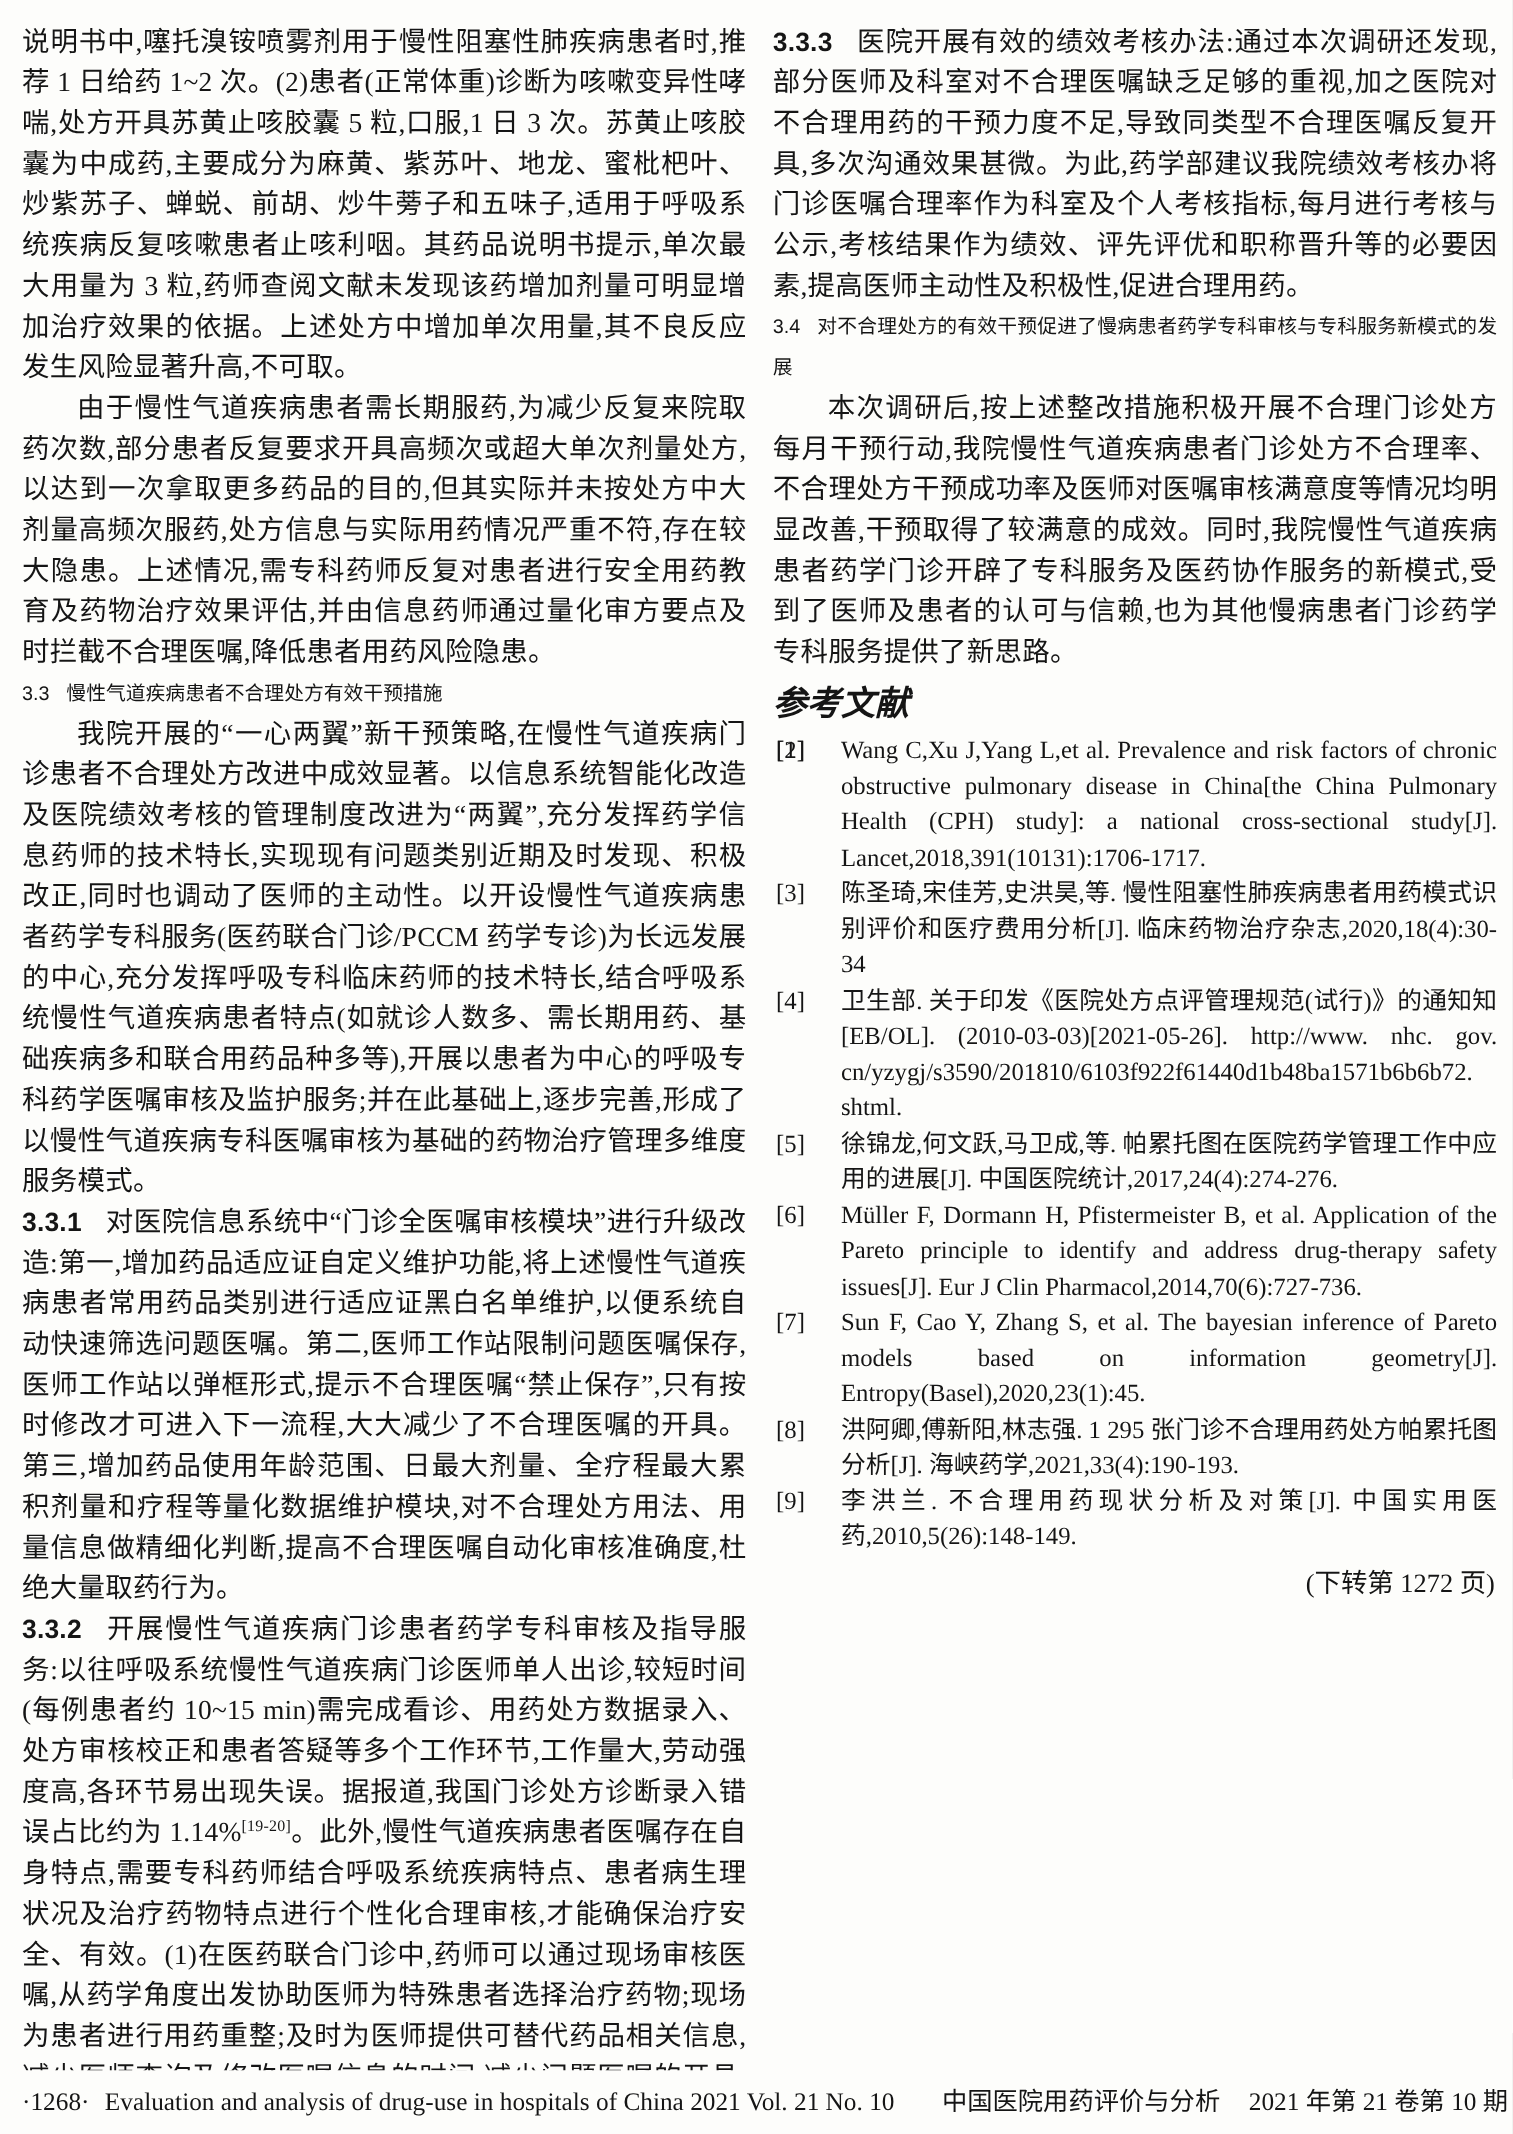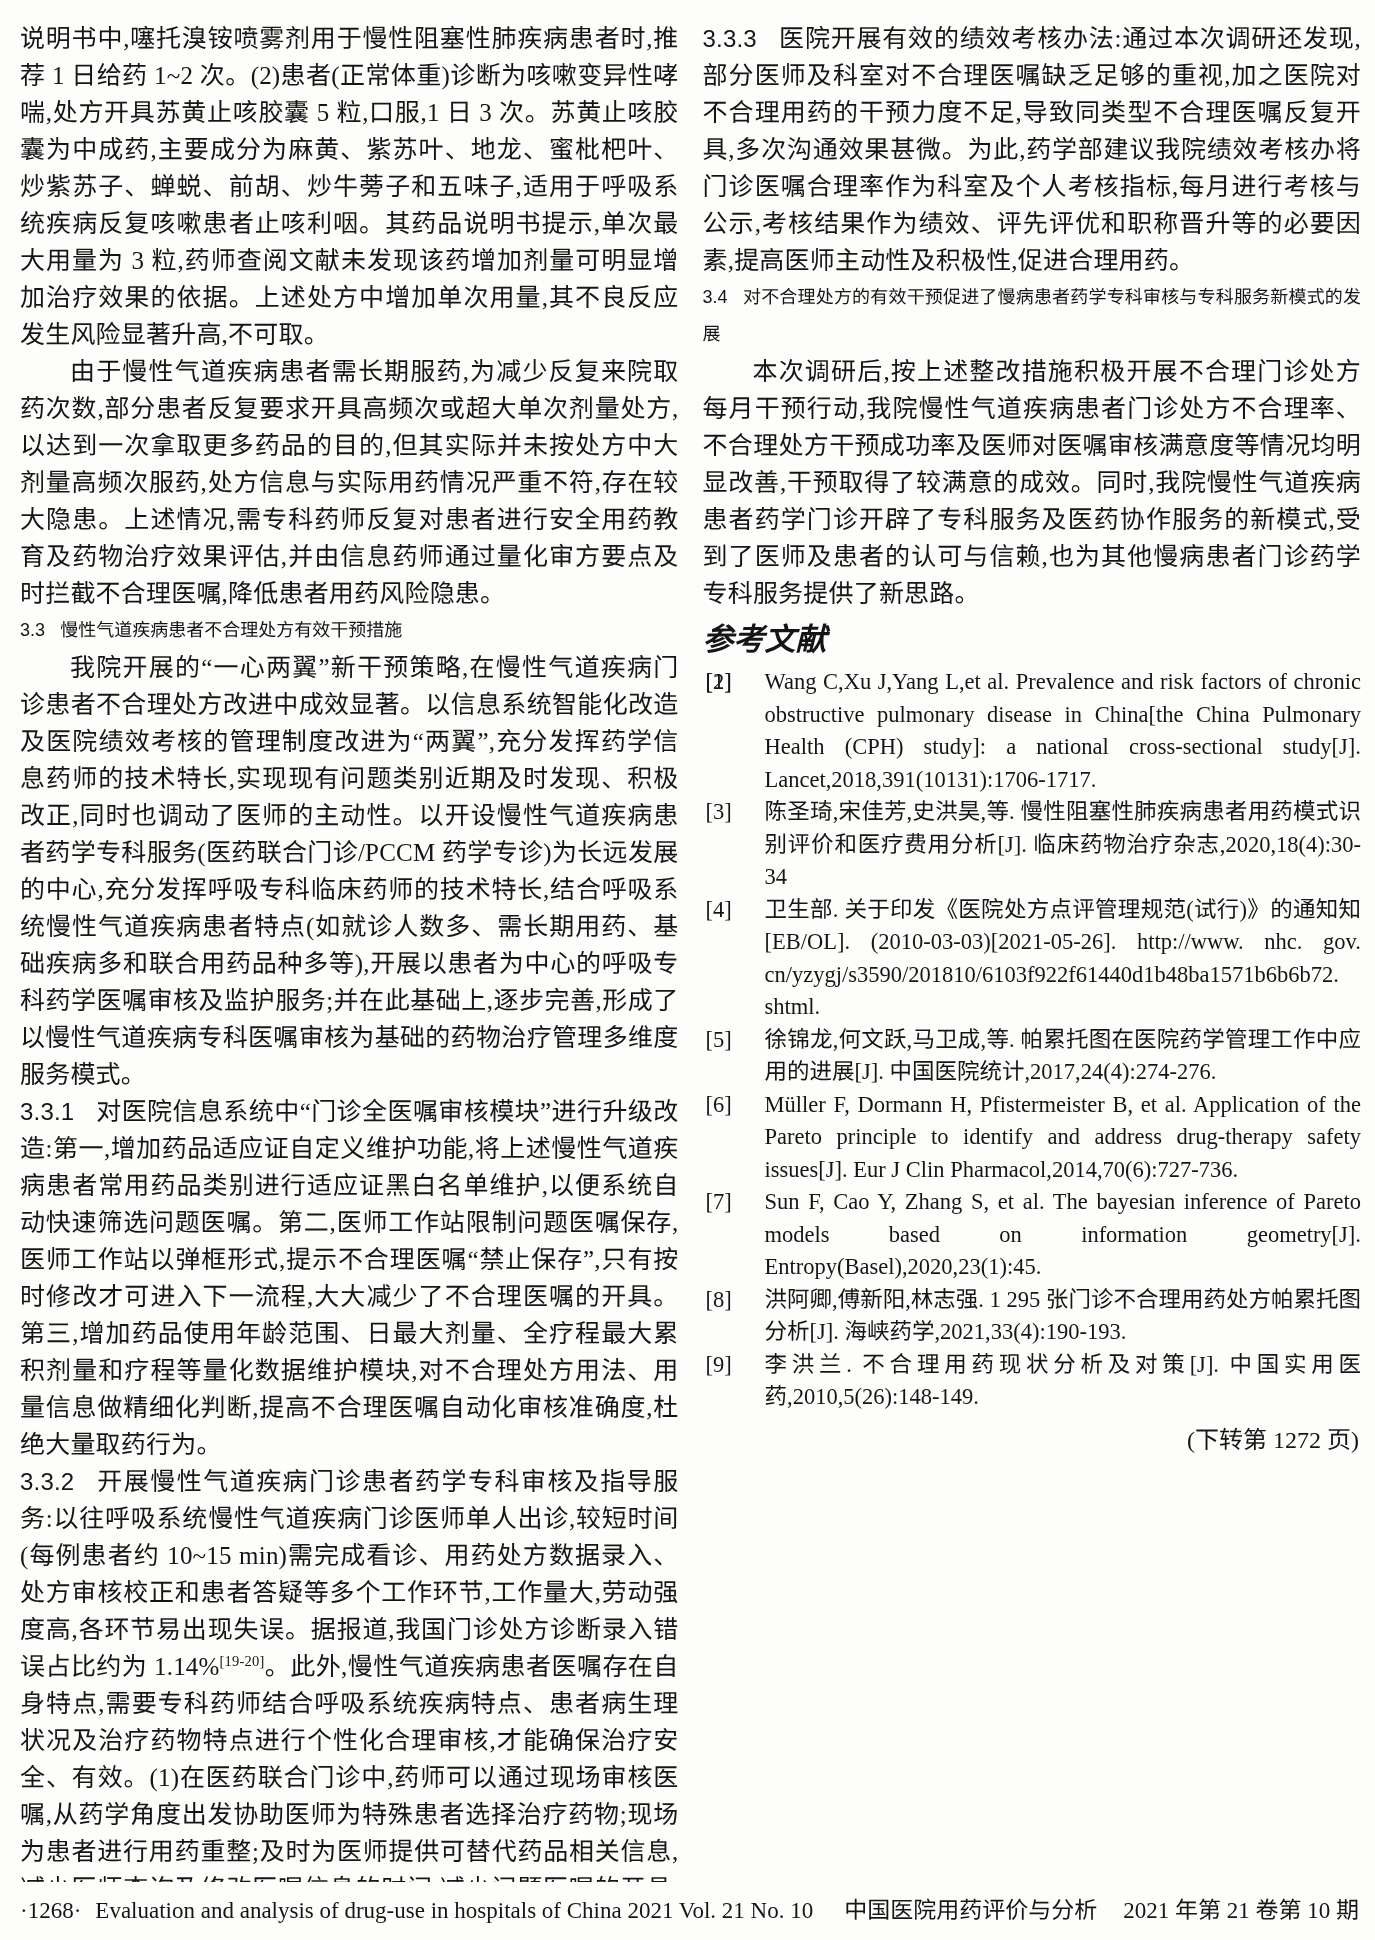--- a/index.html
+++ b/index.html
@@ -34,21 +34,21 @@
   .sec-heading {
     margin: 0;
     font-size: 18px;
     line-height: 37px;
     font-weight: 400;
     font-family: "Liberation Sans", "DejaVu Sans", sans-serif;
     text-align: justify;
   }
   .sec-num { margin-right: 0.85em; }
   .runin-num {
-    font-weight: 400;
+    font-weight: 700;
     font-family: "Liberation Sans", "DejaVu Sans", sans-serif;
     margin-right: 0.9em;
     font-size: 24px;
   }
   sup.cite {
     font-size: 0.58em;
     vertical-align: super;
     line-height: 0;
   }
   .refs-heading {
@@ -70,21 +70,21 @@
   .ref-label { position: absolute; left: 3px; top: 0; }
   .continuation {
     margin: 8px 2px 0 0;
     font-size: 24px;
     line-height: 36px;
     text-align: right;
   }
   .footer {
     position: absolute;
     left: 20px;
-    right: 16px;
+    right: 4px;
     bottom: 14px;
     display: flex;
     justify-content: space-between;
     align-items: flex-end;
     font-size: 23px;
     line-height: 30px;
     white-space: nowrap;
   }
   .footer .gap-sm { display: inline-block; width: 14px; }
   .footer .gap-md { display: inline-block; width: 26px; }

